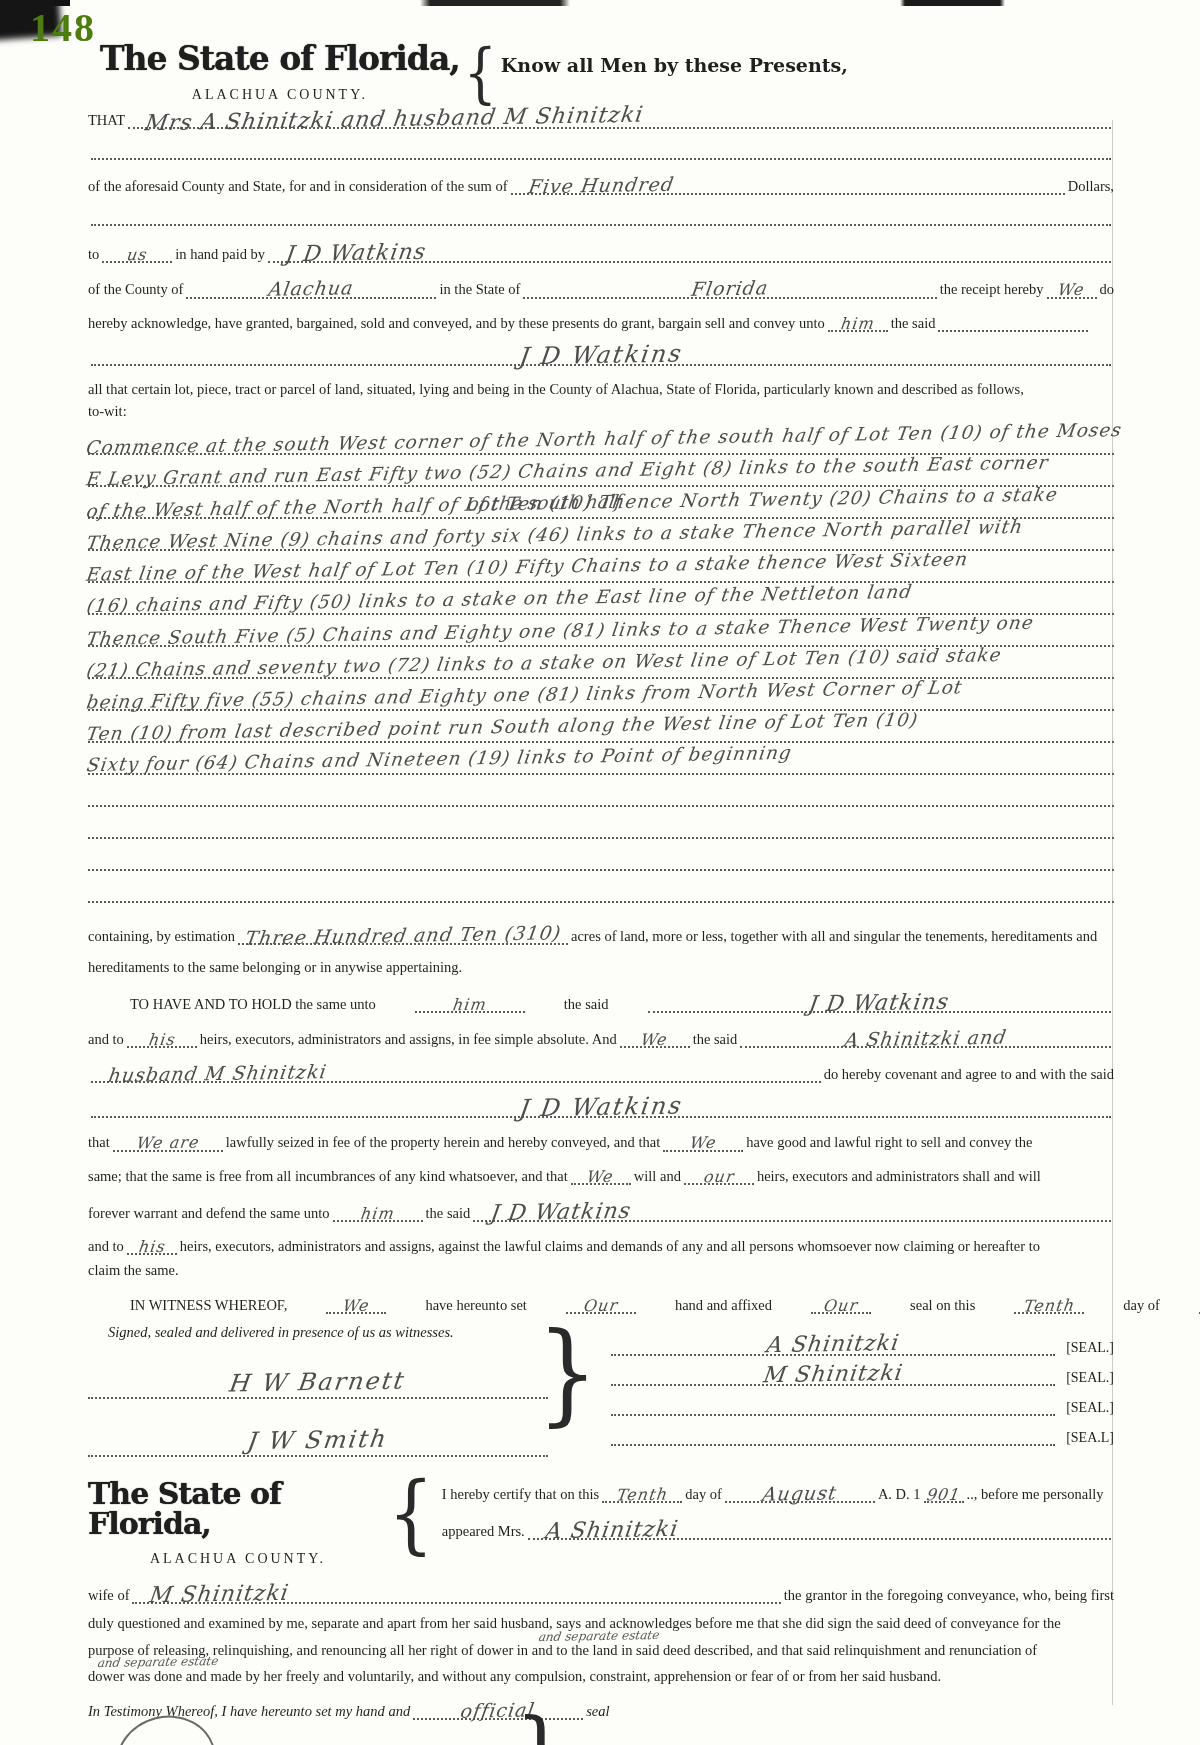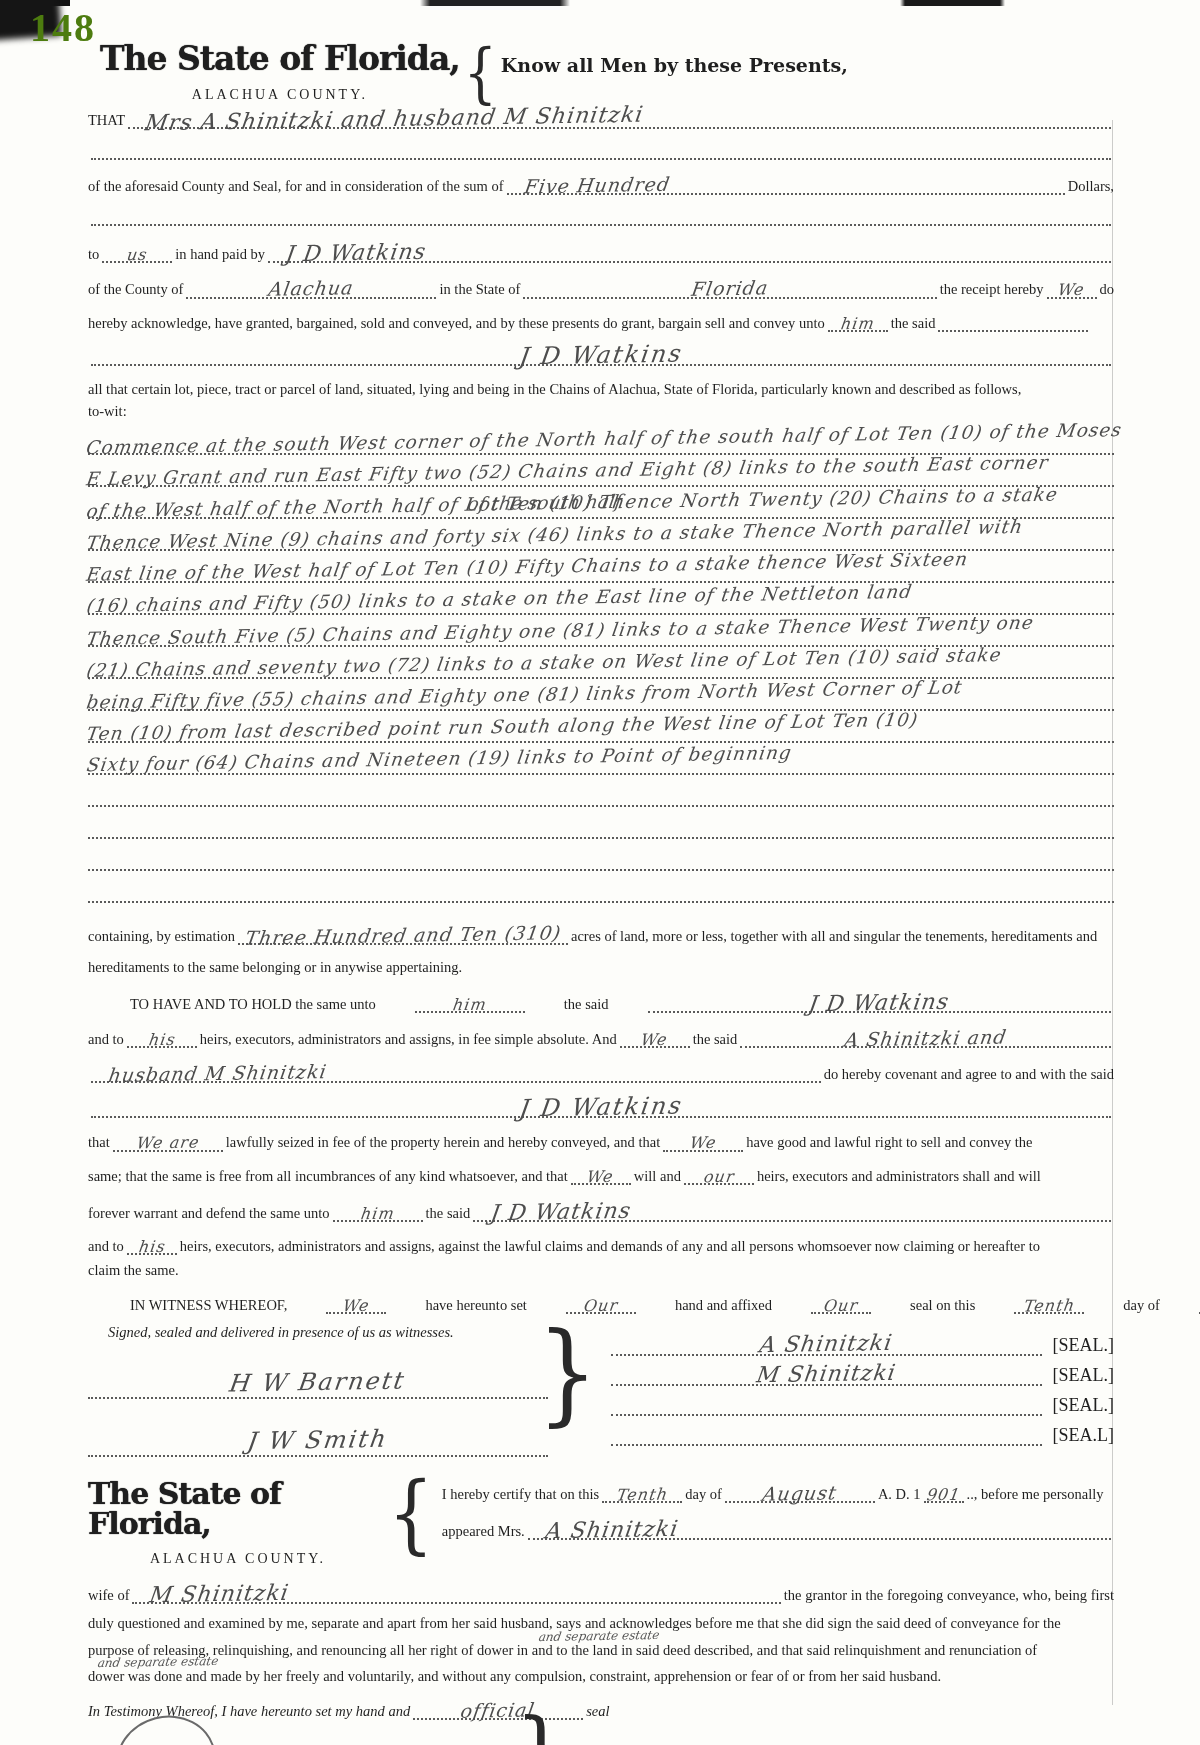--- a/index.html
+++ b/index.html
@@ -49,21 +49,21 @@
 
   
   .sigblock{display:flex;margin-top:10px;}
   .sb-left{flex:0 0 520px;position:relative;}
   .sb-ital{font-style:italic;font-size:14.5px;margin-left:20px;}
   .wline{border-bottom:2px dotted #5a5a5a;margin:26px 60px 0 0;text-align:center;height:30px;}
   .brace-close{font-size:96px;transform:scaleY(1.15);line-height:.9;}
   .sb-right{flex:1;padding-top:2px;}
   .sealrow{display:flex;align-items:flex-end;margin-top:4px;height:26px;}
   .sealrow .fill{height:24px;}
-  .seal-lbl{font-size:18px;white-space:nowrap;margin-left:8px;}
+  .seal-lbl{font-size:14px;white-space:nowrap;margin-left:8px;}
 
   .secthdr{display:flex;margin-top:22px;}
   .secthdr .titleblock{flex:0 0 300px;}
   .secthdr .rest{flex:1;padding-left:8px;}
 
   .sealcircle{position:absolute;left:28px;top:-6px;width:96px;height:84px;border:2px solid #6a6a6a;
               border-radius:50%;transform:rotate(-14deg);display:flex;align-items:center;justify-content:center;}
   .sealcircle .hw{font-size:20px;}
   .notary{position:relative;}
   .nline{border-bottom:2px dotted #5a5a5a;margin:22px 70px 0 30px;text-align:center;height:30px;}
@@ -91,21 +91,21 @@
 
     <div class="fl" style="margin-top:2px;">
       <span class="lbl">THAT</span>
       <span class="fill fL"><span class="hw hw-lg">Mrs   A Shinitzki and husband M Shinitzki</span></span>
     </div>
     <div class="fl">
         <span class="fill" style="height:16px"></span>
       </div>
 
     <div class="fl">
-      <span class="lbl">of the aforesaid County and Seal, for and in consideration of the sum of</span>
+      <span class="lbl">of the aforesaid County and State, for and in consideration of the sum of</span>
       <span class="fill fL"><span class="hw">Five Hundred</span></span>
       <span class="lbl">Dollars,</span>
     </div>
     <div class="fl">
         <span class="fill" style="height:16px"></span>
       </div>
 
     <div class="fl">
       <span class="lbl">to</span>
       <span class="fill w70"><span class="hw hw-sm">us</span></span>
@@ -127,21 +127,21 @@
       <span class="wrap">hereby acknowledge, have granted, bargained, sold and conveyed, and by these presents do grant, bargain sell and convey unto</span>
       <span class="fill w60"><span class="hw hw-sm">him</span></span>
       <span class="lbl">the said</span>
       <span class="fill w150"></span>
     </div>
     <div class="fl" style="margin-top:8px;">
       <span class="fill"><span class="hw sig">J D Watkins</span></span>
     </div>
 
     <div class="par">
-      <span>all that certain lot, piece, tract or parcel of land, situated, lying and being in the Chains of Alachua, State of Florida, particularly known and described as follows,</span><br>
+      <span>all that certain lot, piece, tract or parcel of land, situated, lying and being in the County of Alachua, State of Florida, particularly known and described as follows,</span><br>
       <span>to-wit:</span>
     </div>
 
     <div class="descline"><span class="hw">Commence at the south West corner of the North half of the south half of Lot Ten (10) of the Moses</span></div>
     <div class="descline"><span class="hw">E Levy Grant and run East Fifty two (52) Chains and Eight (8) links to the south East corner</span></div>
     <div class="descline">
       <span class="hw interline" style="left:37%;">of the south half</span>
       <span class="hw">of the West half of the North half of Lot Ten (10) Thence North Twenty (20) Chains to a stake</span>
     </div>
     <div class="descline"><span class="hw">Thence West Nine (9) chains and forty six (46) links to a stake Thence North parallel with</span></div>

